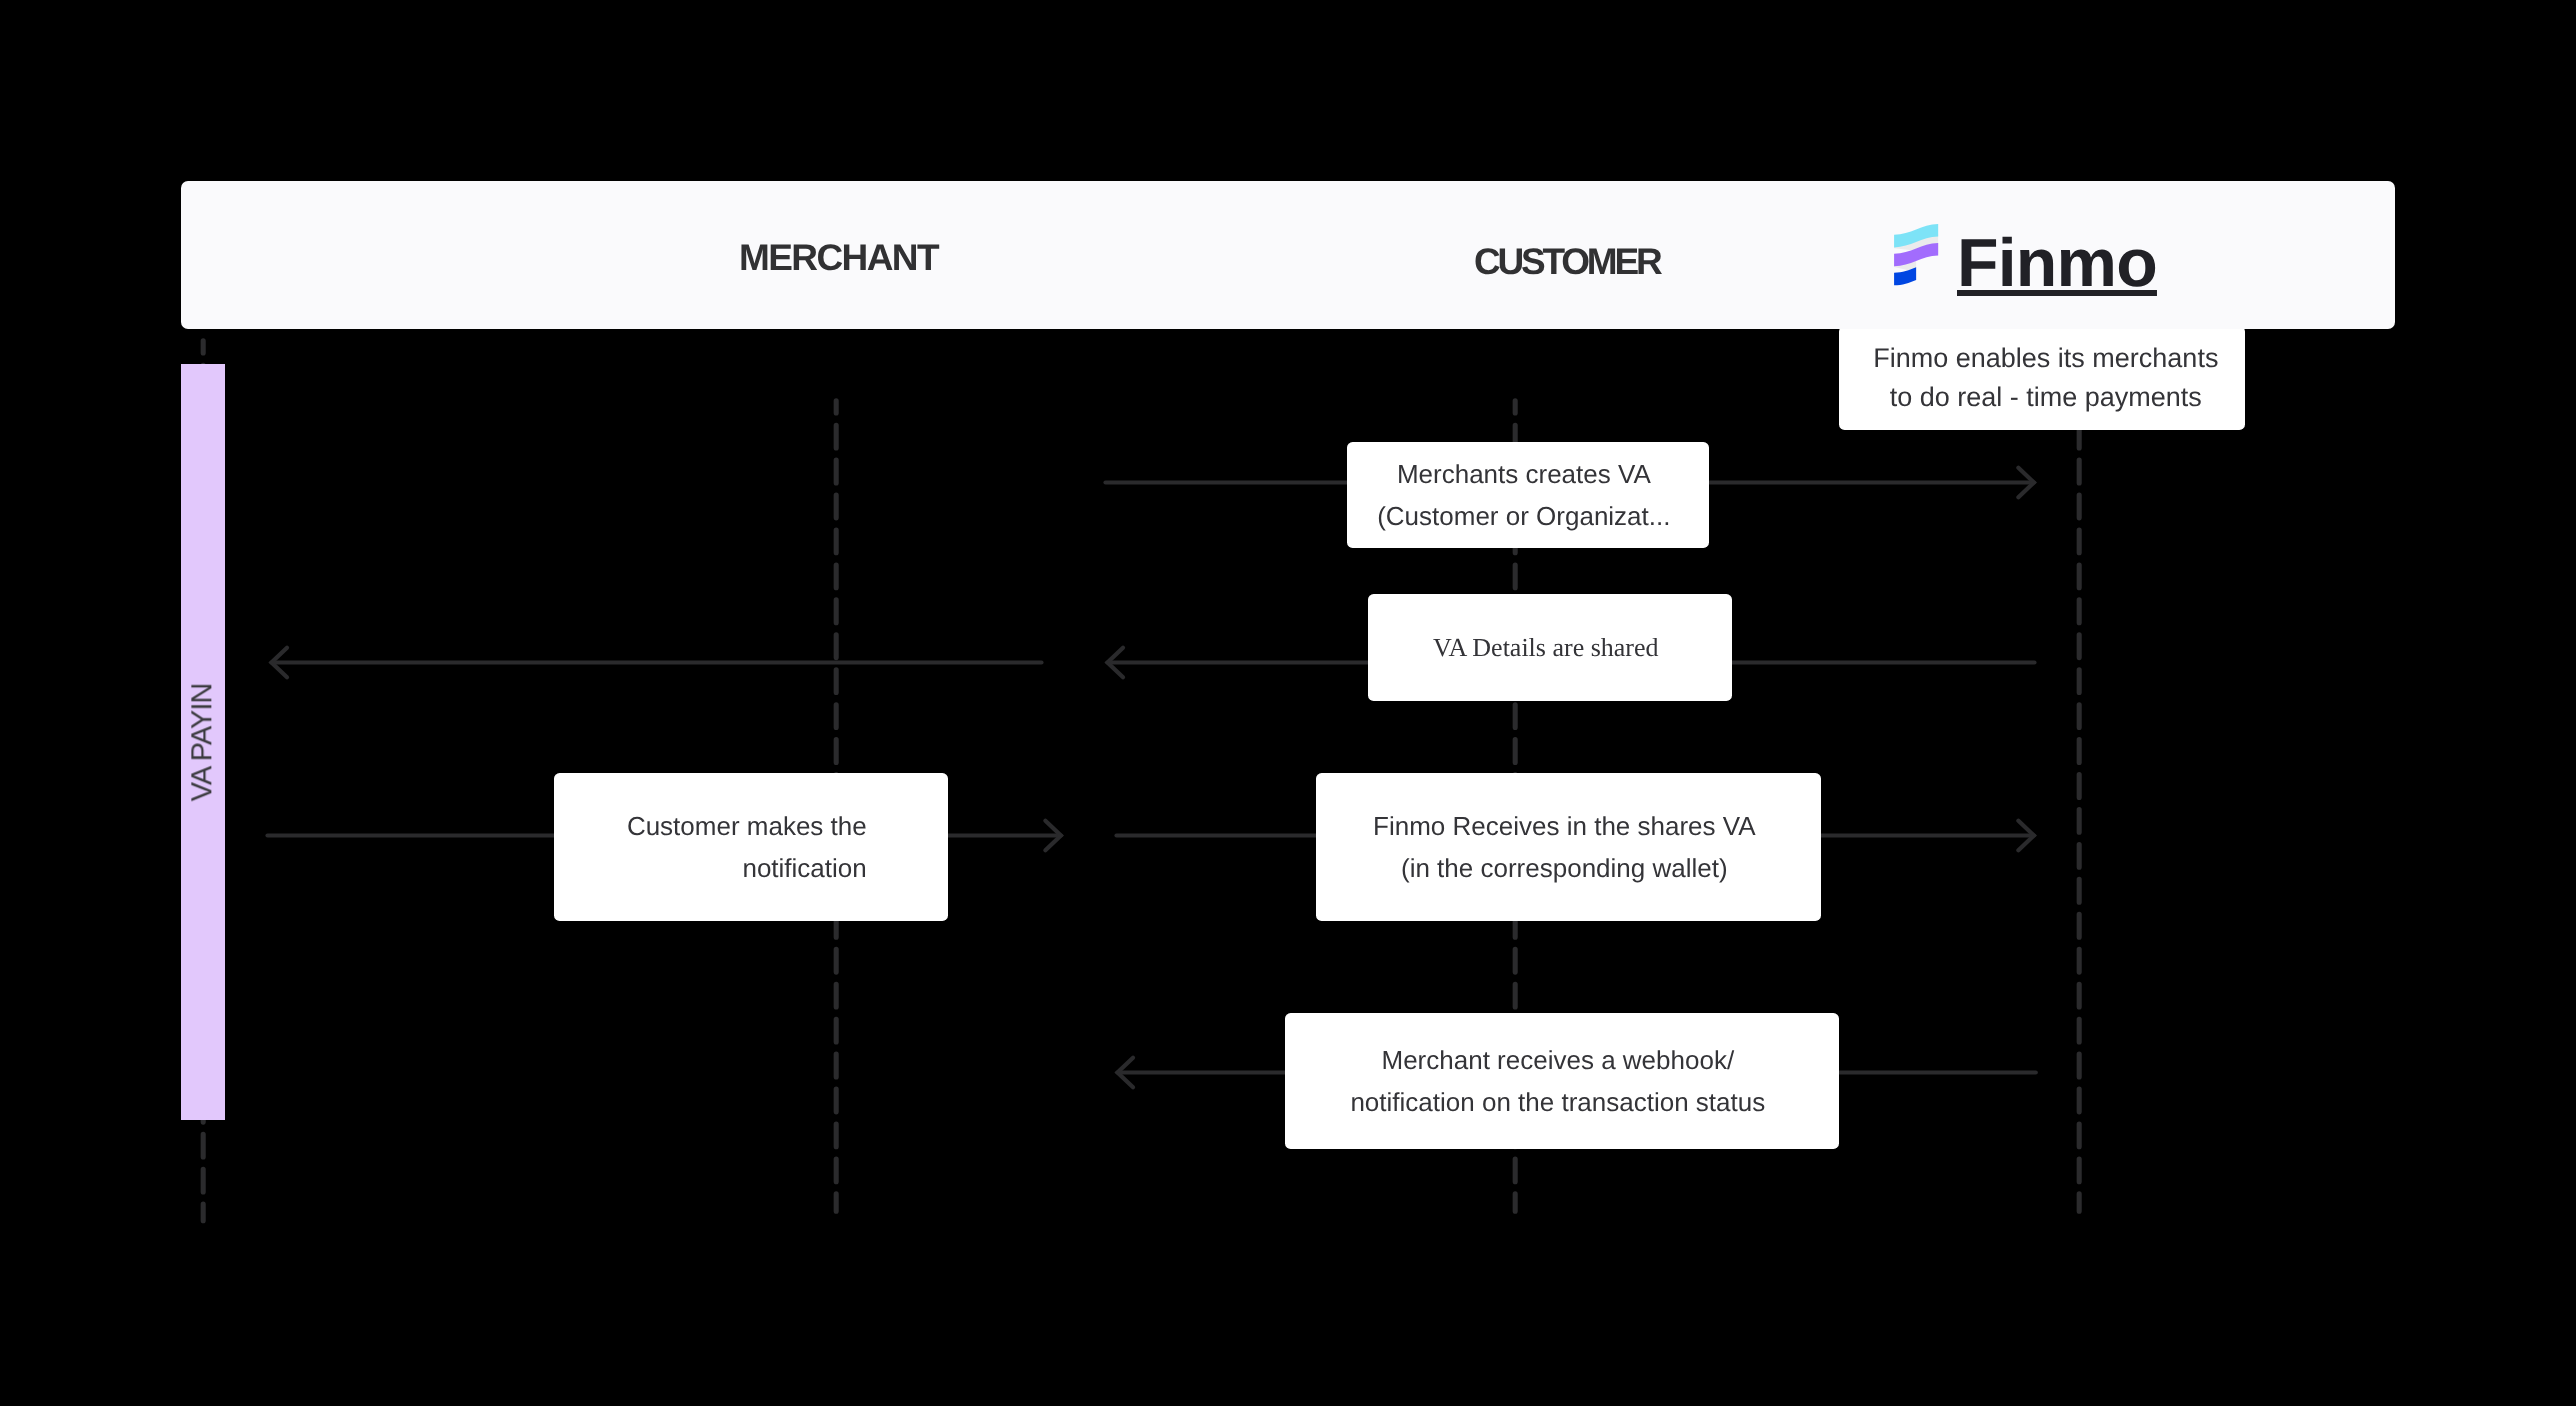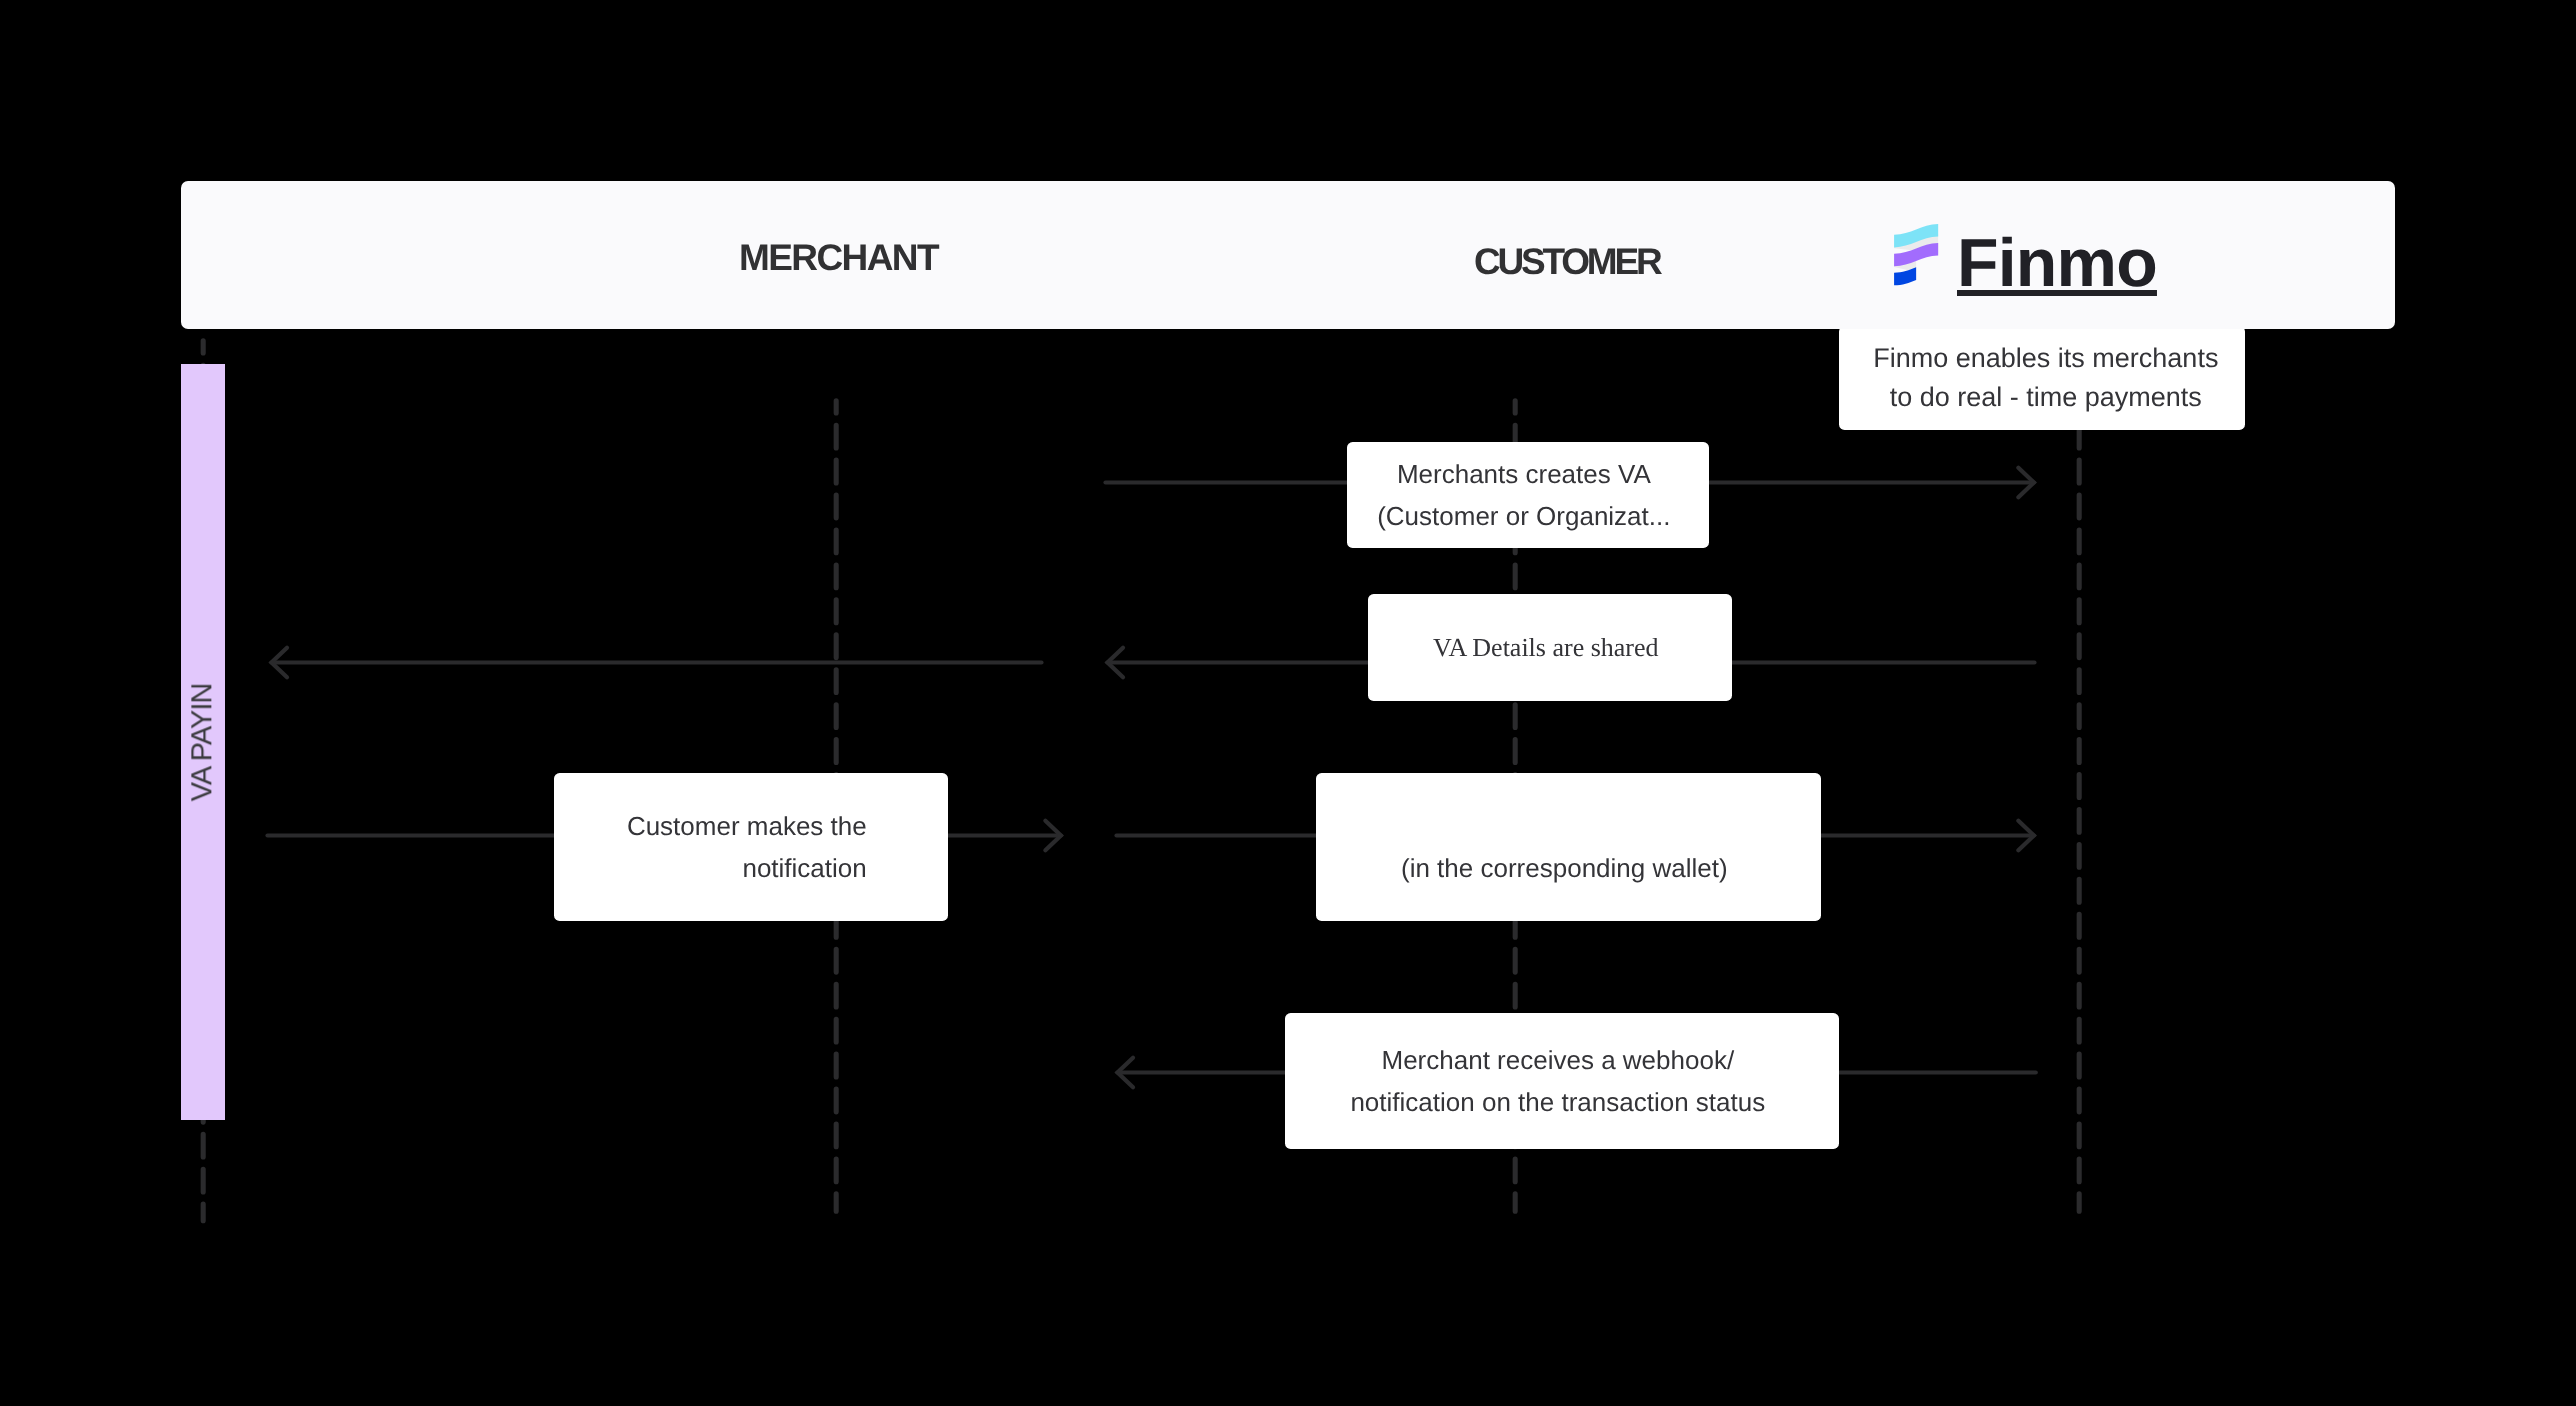--- a/index.html
+++ b/index.html
@@ -124,21 +124,21 @@
 
   <div class="msgbox" style="left:1368px;top:594px;width:364px;height:107px;font-family:Liberation Serif, serif;">
     <span class="txt"><span>VA Details are shared</span></span>
   </div>
 
   <div class="msgbox" style="left:554px;top:773px;width:394px;height:148px;text-align:right;">
     <span class="txt"><span>Customer makes the</span><br><span>notification</span></span>
   </div>
 
   <div class="msgbox" style="left:1316px;top:773px;width:505px;height:148px;">
-    <span class="txt"><br><span>(in the corresponding wallet)</span></span>
+    <span class="txt"><span>Finmo Receives in the shares VA</span><br><span>(in the corresponding wallet)</span></span>
   </div>
 
   <div class="msgbox" style="left:1285px;top:1013px;width:554px;height:136px;">
     <span class="txt"><span>Merchant receives a webhook/</span><br><span>notification on the transaction status</span></span>
   </div>
 
 </div>
 
 
 </body></html>

